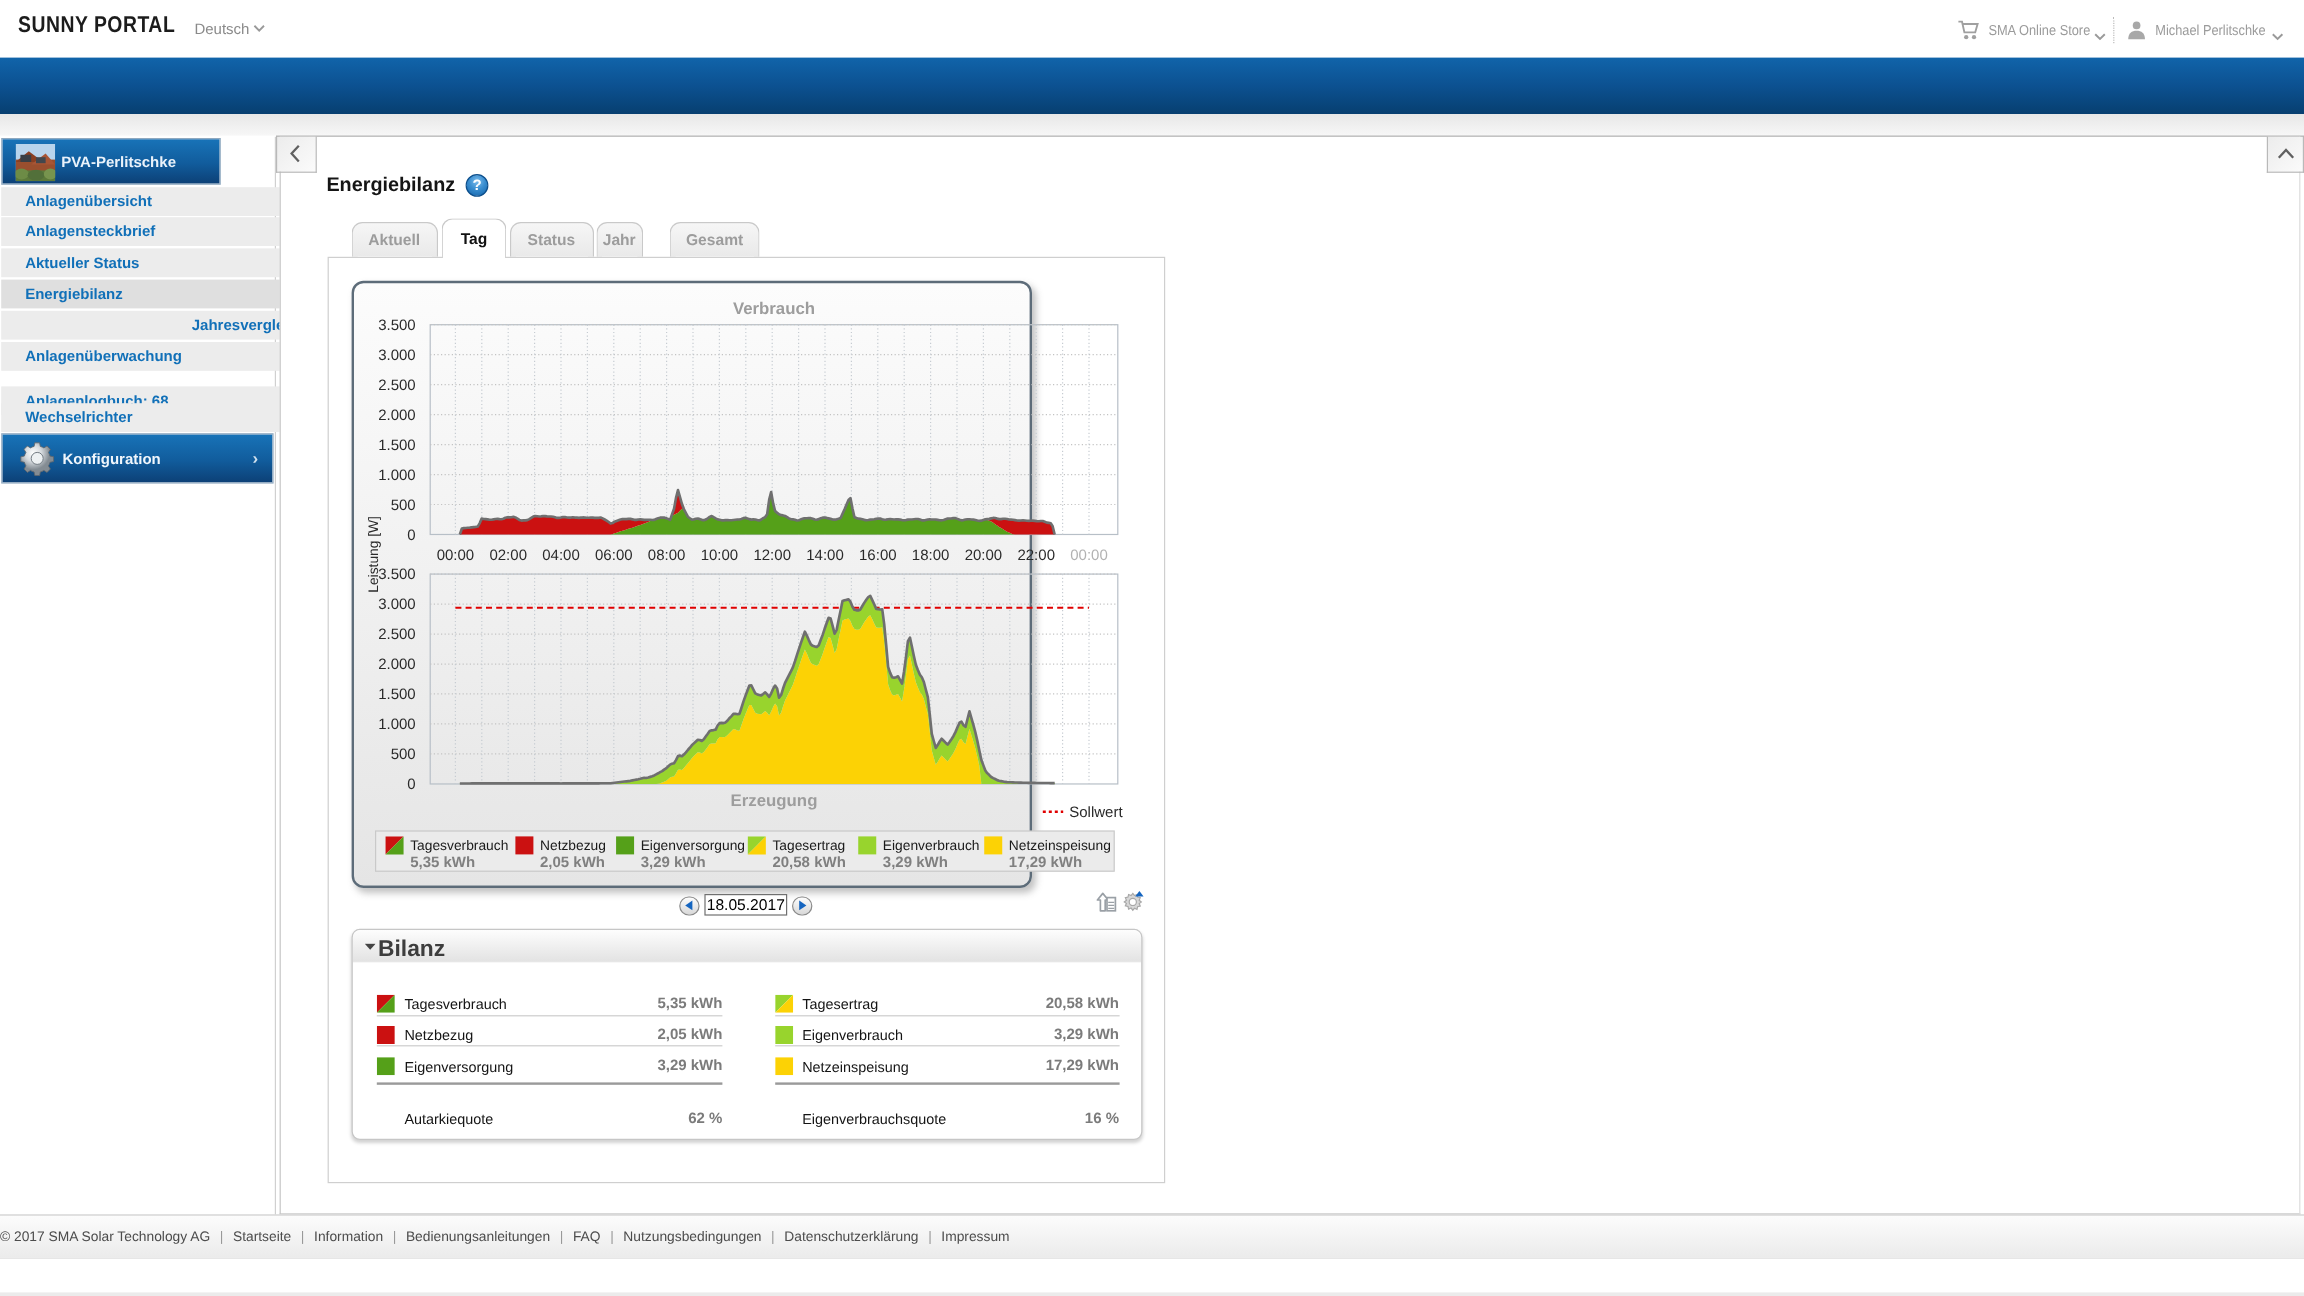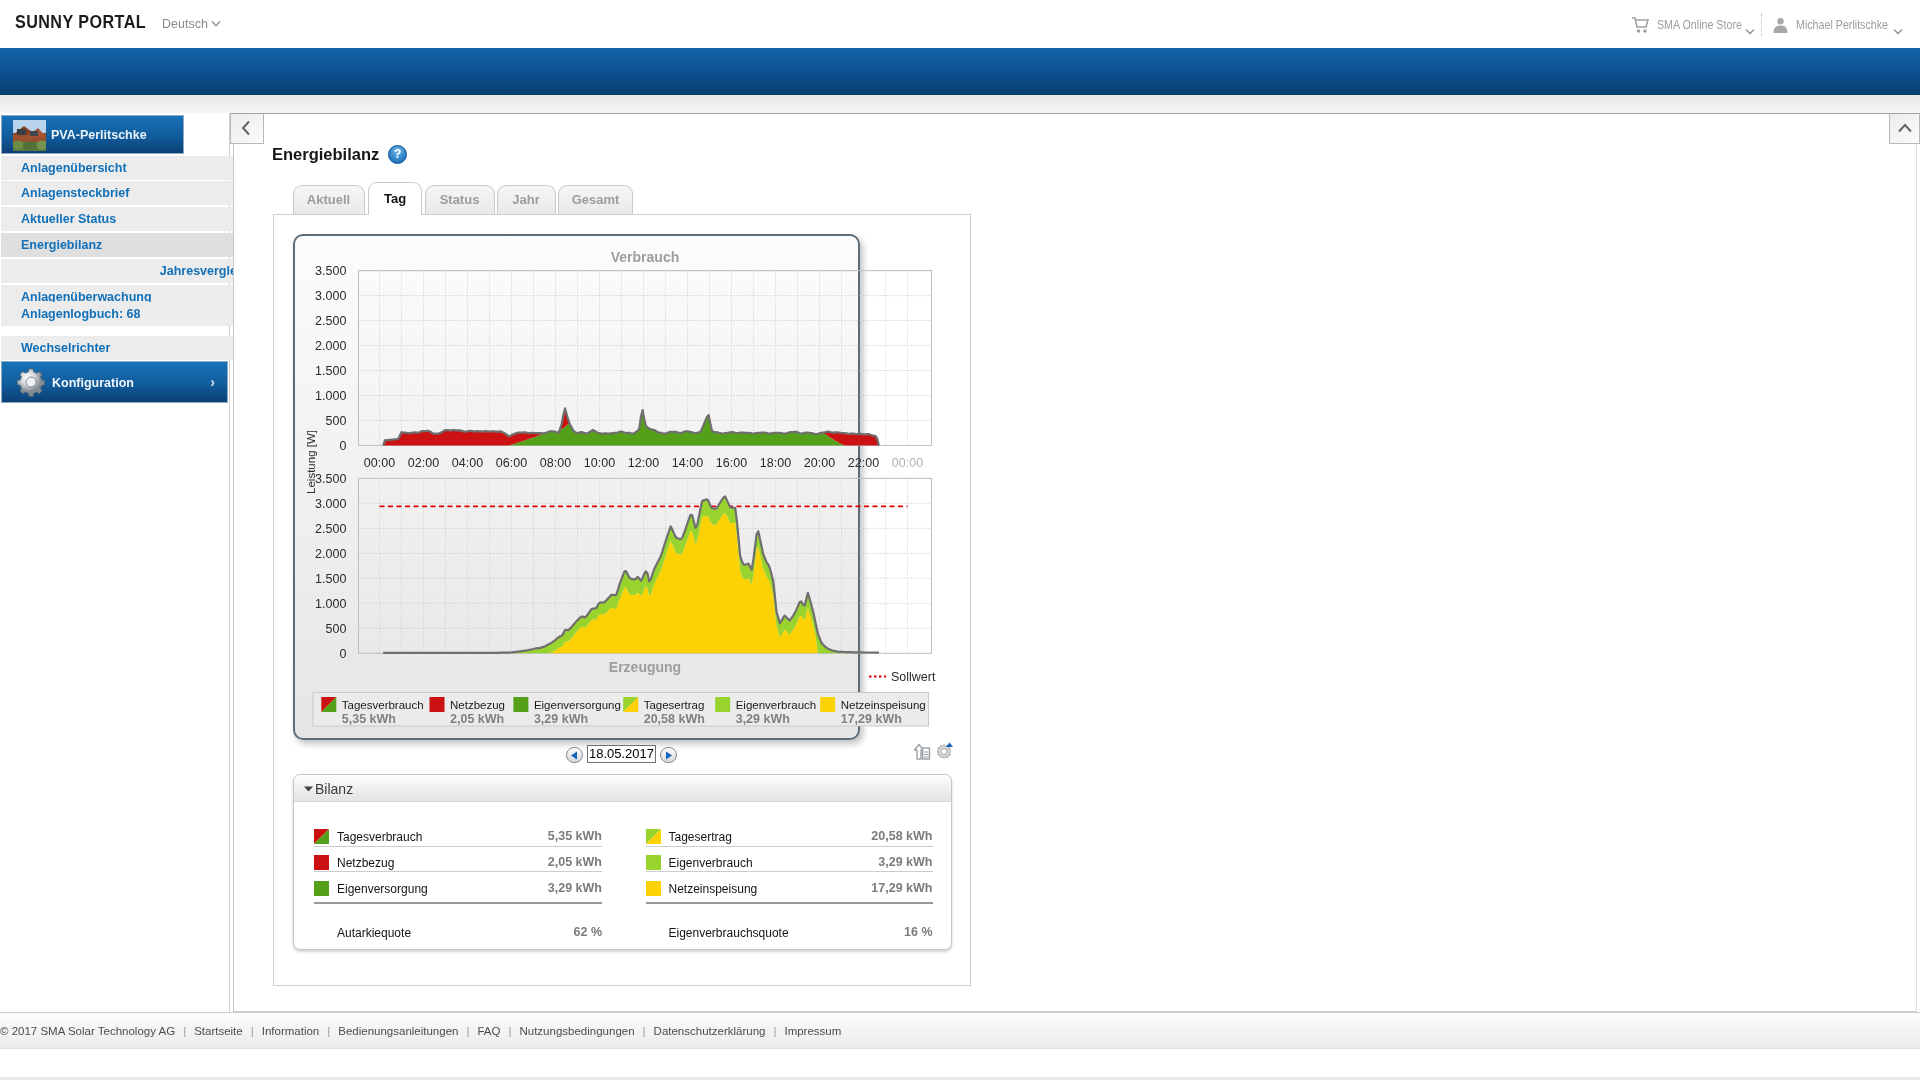--- a/index.html
+++ b/index.html
@@ -26,21 +26,21 @@
 #help{left:388px;top:145px;width:19px;height:19px;border-radius:50%;background:radial-gradient(circle at 50% 30%,#7cbcec 0%,#3a8ed0 45%,#1061a8 100%);border:1px solid #0d4f8c;color:#fff;font-size:12.5px;font-weight:bold;text-align:center;line-height:17px;}
 .tab{height:29px;top:185px;background:linear-gradient(180deg,#f6f6f6,#e9e9e9);border:1px solid #c9c9c9;border-bottom:none;border-radius:9px 9px 0 0;color:#9c9c9c;font-size:13px;font-weight:bold;text-align:center;line-height:28px;z-index:2;}
 .tab.act{top:182px;height:33px;background:#fff;color:#111;line-height:32px;z-index:4;}
 #panel{left:273px;top:214px;width:698px;height:772px;border:1px solid #cfcfcf;background:#fff;z-index:1;}
 #chartbox{left:293px;top:234px;width:567px;height:506px;border:2px solid #5d6c79;border-radius:10px;background:linear-gradient(180deg,#fcfcfc,#e5e5e5);box-shadow:3px 4px 6px rgba(120,120,120,0.45);z-index:3;}
 .navbtn{top:747px;width:17px;height:16px;border:1px solid #8a8a8a;border-radius:8px;background:linear-gradient(180deg,#fdfdfd,#d8d8d8);z-index:3;text-align:center;}
 .navbtn svg{vertical-align:2px;}
 #datebox{left:587px;top:745px;width:69px;height:18px;border:1px solid #707070;background:#fff;font-size:13px;text-align:center;line-height:16px;z-index:3;color:#000;}
 #bilanz{left:293px;top:774px;width:659px;height:176px;border:1px solid #c6c6c6;border-radius:7px;background:#fff;box-shadow:0 2px 3px rgba(0,0,0,0.18);z-index:3;}
 #bilhead{position:absolute;left:0;top:0;width:100%;height:27px;background:linear-gradient(180deg,#fdfdfd,#e3e3e3);border-bottom:1px solid #d8d8d8;border-radius:7px 7px 0 0;}
-#bilhead span{position:absolute;left:21px;top:6px;font-size:14px;font-weight:normal;color:#3d3d3d;}
+#bilhead span{position:absolute;left:21px;top:6px;font-size:19px;font-weight:bold;color:#3d3d3d;}
 .bcol{position:absolute;top:27px;height:149px;}
 .brow{position:absolute;left:0;width:100%;height:26px;}
 .brow .ic{position:absolute;left:0;top:5px;width:15px;height:15px;}
 .brow .bn{position:absolute;left:23px;top:6px;font-size:12px;color:#141414;}
 .brow .bv{position:absolute;right:0;top:5px;font-size:12.5px;font-weight:bold;color:#7b7b7b;}
 .bsep{position:absolute;left:0;width:100%;height:1px;background:#ccc;}
 #footer{left:0;top:1012px;width:1920px;height:37px;background:linear-gradient(180deg,#fcfcfc,#ebebeb);border-top:1px solid #ccc;border-bottom:1px solid #e0e0e0;font-size:11.5px;color:#4c4c4c;}
 #footer .in{position:absolute;left:0;top:12px;}
 #footer .p{color:#999;margin:0 8px;}
 #botline{left:0;top:1077px;width:1920px;height:3px;background:#ebebeb;}
@@ -95,21 +95,21 @@
       <path d="M2 3.5 q2 -2 4 -1 q1.5 1 0.5 2.5 q-2 1 -3.5 0 z M8 6 q2.5 -0.5 3 1.5 q-0.5 2.5 -3 2.5 q-1.5 -1 -0.5 -2.5 z M5 9.5 q1 1.5 0 2.2 q-1.5 -0.3 -1.5 -1.7 z" fill="#e8e8e8"></path>
     </svg></div>
 <div class="abs srow" style="top:181.3px;">Anlagensteckbrief<svg width="13" height="13" viewBox="0 0 13 13" style="position:absolute;right:7px;top:5px;">
       <circle cx="6.5" cy="6.5" r="6" fill="#9a9a9a"></circle>
       <path d="M2 3.5 q2 -2 4 -1 q1.5 1 0.5 2.5 q-2 1 -3.5 0 z M8 6 q2.5 -0.5 3 1.5 q-0.5 2.5 -3 2.5 q-1.5 -1 -0.5 -2.5 z M5 9.5 q1 1.5 0 2.2 q-1.5 -0.3 -1.5 -1.7 z" fill="#e8e8e8"></path>
     </svg></div>
 <div class="abs srow" style="top:207.1px;">Aktueller Status</div>
 <div class="abs srow sel" style="top:232.9px;">Energiebilanz</div>
 <div class="abs srow" style="top:258.7px;text-align:right;">Jahresvergleich</div>
 <div class="abs srow" style="top:284.5px;">Anlagenüberwachung</div>
-<div class="abs srow" style="top:302px;">Anlagenlogbuch: 68</div>
+<div class="abs srow" style="top:322px;">Anlagenlogbuch: 68</div>
 <div class="abs srow" style="top:336.1px;">Wechselrichter</div>
 <div class="abs" id="konf">
     <svg width="30" height="30" viewBox="0 0 30 30" style="position:absolute;left:14px;top:5px;">
       <defs>
         <radialGradient id="gg" cx="38%" cy="32%">
           <stop offset="0%" stop-color="#ffffff"></stop>
           <stop offset="50%" stop-color="#d6dade"></stop>
           <stop offset="100%" stop-color="#848c93"></stop>
         </radialGradient>
       </defs>
@@ -127,21 +127,21 @@
     </svg></div>
 <div class="abs cornertab" id="tabR"><svg width="29" height="28">
       <polyline class="gchev" points="9,17.5 15,11 21,17.5"></polyline>
     </svg></div>
 <div class="abs" id="h1">Energiebilanz</div>
 <div class="abs" id="help">?</div>
 <div class="abs" id="panel"></div>
 <div class="abs tab" style="left:292.5px;width:72px;">Aktuell</div>
 <div class="abs tab act" style="left:368px;width:54px;">Tag</div>
 <div class="abs tab" style="left:424.5px;width:70px;">Status</div>
-<div class="abs tab" style="left:496.5px;width:59px;">Jahr</div>
+<div class="abs tab" style="left:496.5px;width:39px;">Jahr</div>
 <div class="abs tab" style="left:558px;width:75px;">Gesamt</div>
 <div class="abs" id="chartbox">
     <div style="position:absolute;left:1px;top:0px;"><svg id="chartsvg" width="653" height="500" viewBox="0 0 653 500">
 <style>
 .gh{stroke:#c3c3c3;stroke-width:1;stroke-dasharray:1 2;}
 .gv{stroke:#c6ccd2;stroke-width:1;stroke-dasharray:1 2;}
 .yl{font:12.5px "Liberation Sans";fill:#2a2a2a;text-anchor:end;}
 .xl{font:12.5px "Liberation Sans";fill:#2a2a2a;text-anchor:middle;}
 .xg{fill:#b2b2b2;}
 .ct{font:bold 14px "Liberation Sans";fill:#9d9d9d;text-anchor:middle;}

